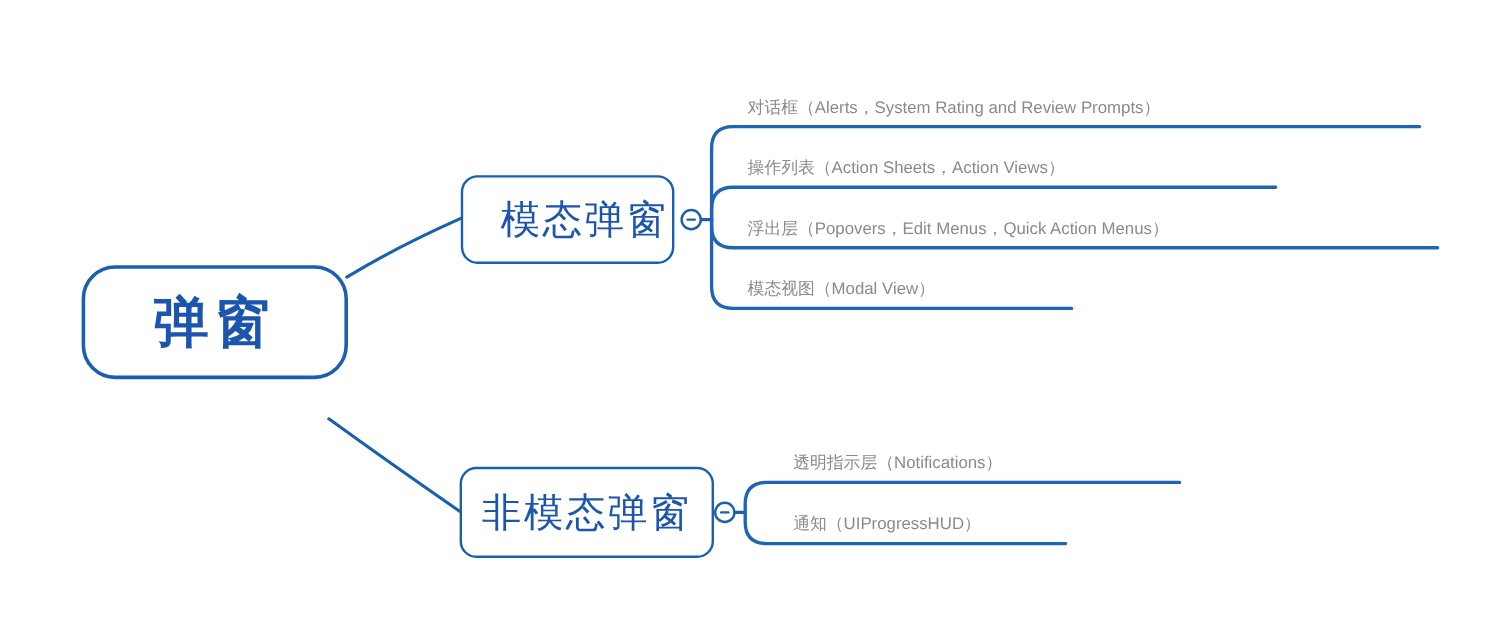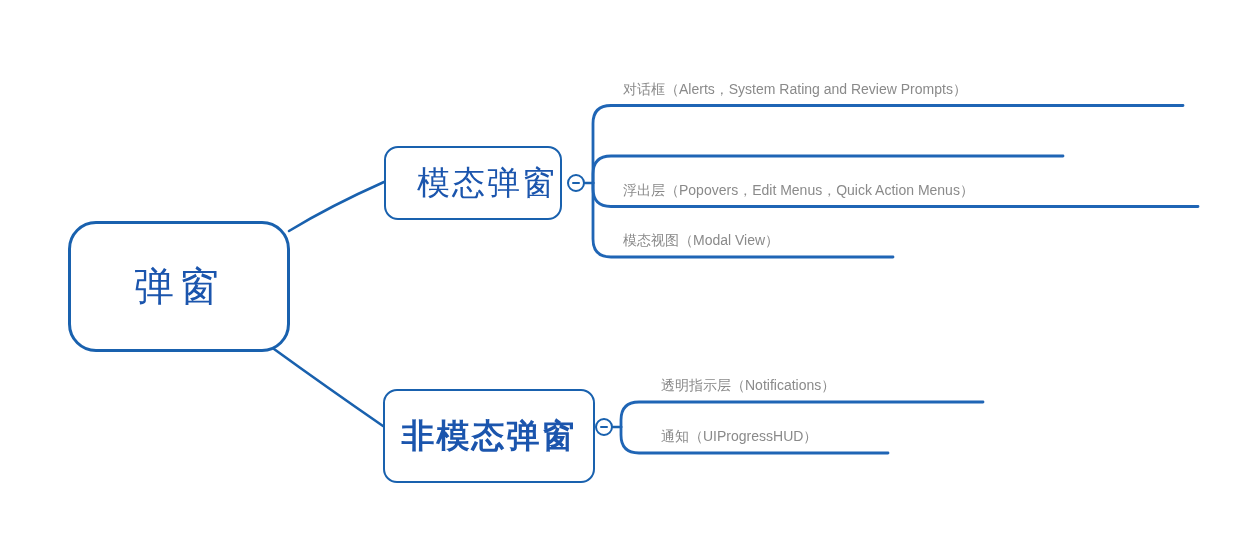--- a/index.html
+++ b/index.html
@@ -26,27 +26,27 @@
     display:flex;align-items:center;justify-content:center;
     background:#ffffff;
     border:2.5px solid var(--blue);
     color:var(--node-text);
     font-family:"DejaVu Serif","Liberation Serif",serif;
     box-sizing:border-box;
     white-space:nowrap;
     cursor:default;
   }
   .root-topic{
-    left:68px;top:221px;width:222px;height:131px;
+    left:68px;top:221px;width:222px;height:95px;
     border-radius:28px;border-width:3px;
-    font-size:40px;letter-spacing:5px;
+    font-size:46px;letter-spacing:5px;font-weight:bold;
   }
   .main-topic{font-size:33px;letter-spacing:2px;border-radius:14px;}
   .topic-modal{left:384px;top:146px;width:178px;height:74px;padding-left:28px;}
-  .topic-nonmodal{left:383px;top:389px;width:212px;height:94px;font-weight:bold;}
+  .topic-nonmodal{left:383px;top:389px;width:212px;height:76px;}
 
   .collapse-btn{
     position:absolute;width:18px;height:18px;
     border:2px solid var(--blue);border-radius:50%;
     background:#ffffff;box-sizing:border-box;
     display:flex;align-items:center;justify-content:center;
     cursor:pointer;
   }
   .collapse-btn .minus-bar{width:8px;height:2px;background:var(--blue);border-radius:1px;}
   .btn-modal{left:567px;top:174px;}
@@ -92,18 +92,19 @@
   <div class="topic main-topic topic-nonmodal">非模态弹窗</div>
 
   <div class="collapse-btn btn-modal">
     <span class="minus-bar"></span>
   </div>
   <div class="collapse-btn btn-nonmodal">
     <span class="minus-bar"></span>
   </div>
 
   <div class="leaf-label leaf-1">对话框（Alerts，System Rating and Review Prompts）</div>
+  <div class="leaf-label leaf-2">操作列表（Action Sheets，Action Views）</div>
   <div class="leaf-label leaf-3">浮出层（Popovers，Edit Menus，Quick Action Menus）</div>
   <div class="leaf-label leaf-4">模态视图（Modal View）</div>
   <div class="leaf-label leaf-5">透明指示层（Notifications）</div>
   <div class="leaf-label leaf-6">通知（UIProgressHUD）</div>
 
 </div>
 
 </body></html>

